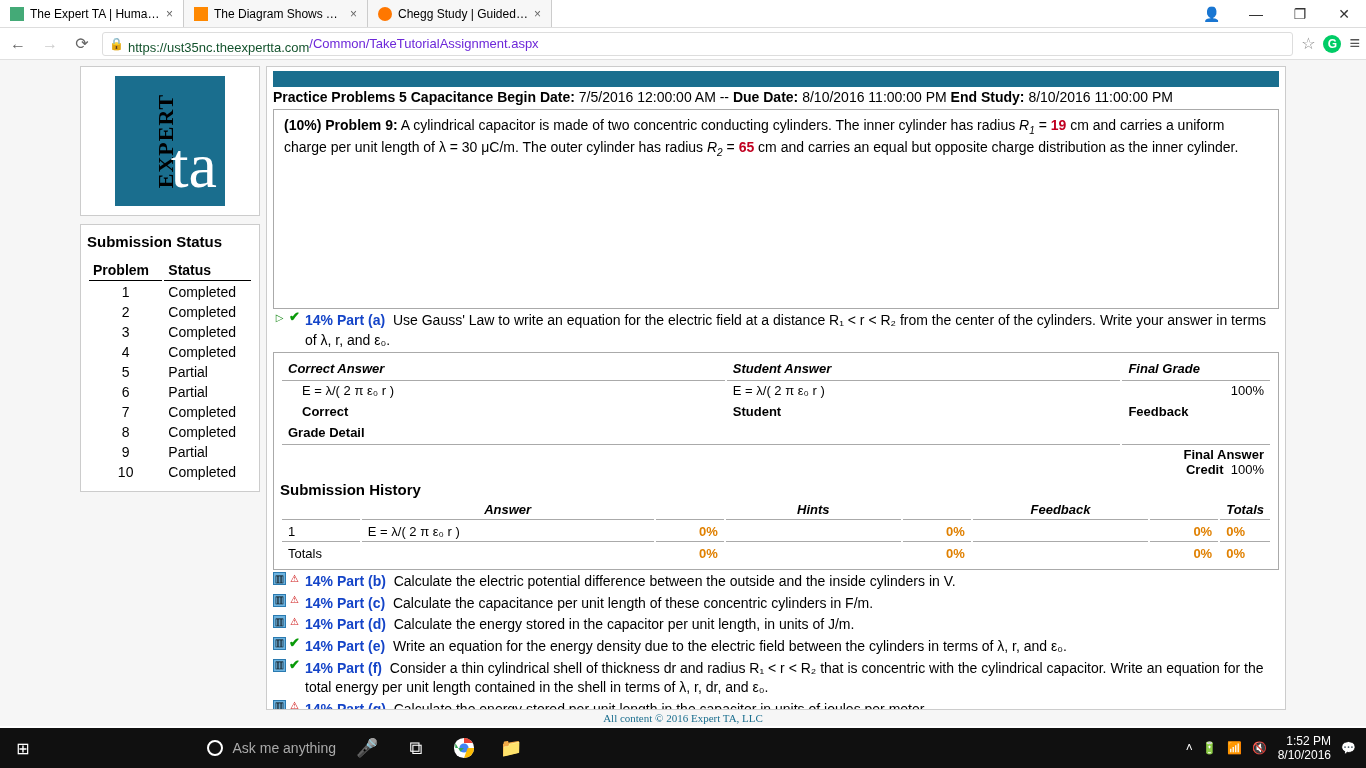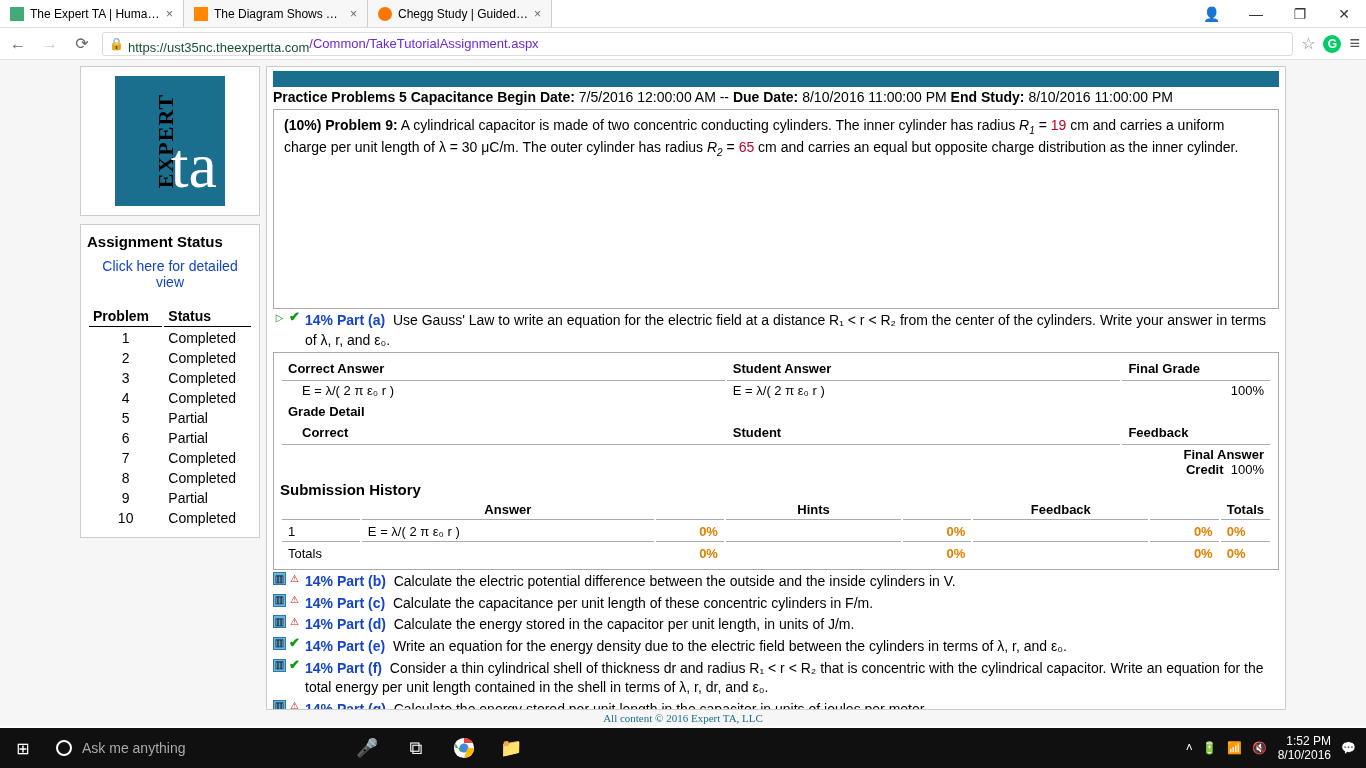--- a/index.html
+++ b/index.html
@@ -41,49 +41,49 @@
 .prob-table th { text-align:left; border-bottom:1px solid #000; padding:2px 4px; }
 .prob-table td { padding:1px 4px; }
 .prob-table td:first-child { text-align:center; }
 
 
 .main { flex:1; background:#fff; border:1px solid #ccc; padding:4px 6px; font-family:"Times New Roman",serif; overflow:hidden; }
 .banner-bar { height:16px; background:#1a6e8e; margin-bottom:2px; }
 .assign-head { font-size:14px; margin-bottom:4px; }
 .assign-head b { font-weight:bold; }
 .prob-box { border:1px solid #aaa; padding:6px 10px; font-size:14px; line-height:1.4; min-height:200px; }
-.red { color:#c00020; font-weight:normal; }
+.red { color:#c00020; font-weight:bold; }
 .ital { font-style:italic; }
 .sub { font-size:10px; vertical-align:sub; }
 
 .part-row { font-size:14px; margin:2px 0; display:flex; align-items:flex-start; gap:4px; line-height:1.4; }
 .part-icons { display:inline-flex; gap:2px; flex-shrink:0; }
 .mini-icon { width:13px; height:13px; display:inline-flex; align-items:center; justify-content:center; font-size:10px; }
 .i-blue { background:#6cb3e0; border:1px solid #2a7ab0; }
 .i-green { color:#0a9a0a; font-weight:bold; font-size:13px; }
 .i-tri { color:#d02020; }
 .part-label { color:#1444c8; font-weight:bold;margin-top:12px; }
 .part-text { flex:1; }
 
 .ans-box { border:1px solid #aaa; margin:2px 0; padding:4px 6px; font-size:13px; }
 .ans-tbl { width:100%; font-size:13px; }
-.ans-tbl th { text-align:left; font-weight:bold; padding:2px 6px; }
+.ans-tbl th { text-align:left; font-weight:bold; padding:2px 6px;font-style:italic; }
 .ans-tbl td { padding:2px 6px; }
 .r-align { text-align:right; }
 .bord-top td, .bord-top th { border-top:1px solid #aaa; }
 .bord-bot td, .bord-bot th { border-bottom:1px solid #aaa; }
 .orange { color:#e08000; font-weight:bold; }
 .sub-hist { font-weight:bold; font-size:15px; }
 
 .footer-line { text-align:center; font-size:11px; color:#1a6e8e; font-family:"Times New Roman",serif; padding:2px 0; background:#f6f6f6; }
 
 
 .taskbar { position:absolute; bottom:0; left:0; right:0; height:40px; background:#101010; display:flex; align-items:center; color:#fff; }
 .tb-start { width:46px; display:flex; align-items:center; justify-content:center; font-size:16px; }
-.tb-search { display:flex; align-items:center; gap:10px; padding:0 10px; width:300px; height:40px; }
+.tb-search { display:flex; align-items:center; gap:10px; padding:0 10px; width:300px; height:40px;justify-content:flex-end; }
 .tb-search .circ { width:16px; height:16px; border:2px solid #fff; border-radius:50%; }
 .tb-search-text { color:#aaa; font-size:14px; }
 .tb-icons { display:flex; align-items:center; gap:4px; height:40px; }
 .tb-icon { width:44px; height:40px; display:flex; align-items:center; justify-content:center; font-size:18px; }
 .tb-spacer { flex:1; }
 .tray { display:flex; align-items:center; gap:10px; padding:0 10px; font-size:12px; }
 .tray-time { text-align:right; line-height:1.2; font-size:12px; }
 </style>
 </head>
 <body>
@@ -130,22 +130,21 @@
 <div class="page">
 
   <div class="sidebar">
     <div class="logo-box">
       <div class="logo-sq">
         <div class="logo-expert">EXPERT</div>
         <div class="logo-ta">ta</div>
       </div>
     </div>
     <div class="panel">
-      <h3>Assignment Status</h3>
-      <div class="detailed">Click here for detailed view</div>
+      <h3>Submission Status</h3>
       <table class="prob-table">
         <tbody>
             <tr>
               <th>Problem</th>
               <th>Status</th>
             </tr>
         <tr>
               <td>1</td>
               <td>Completed</td>
             </tr>
@@ -223,27 +222,27 @@
           <th style="width:45%">Correct Answer</th>
           <th style="width:40%">Student Answer</th>
           <th class="r-align">Final Grade</th>
         </tr>
         <tr class="bord-top">
           <td style="padding-left:20px">E = λ/( 2 π ε₀ r )</td>
           <td>E = λ/( 2 π ε₀ r )</td>
           <td class="r-align">100%</td>
         </tr>
         <tr>
-              <td colspan="3"><b>Grade Detail</b></td>
-            </tr>
-        <tr>
           <td style="padding-left:20px"><b>Correct</b></td>
           <td><b>Student</b></td>
           <td><b>Feedback</b></td>
         </tr>
+        <tr>
+              <td colspan="3"><b>Grade Detail</b></td>
+            </tr>
         <tr class="bord-top">
           <td colspan="2"></td>
           <td class="r-align"><b>Final Answer Credit</b>&nbsp;&nbsp;<span>100%</span></td>
         </tr>
       </tbody>
         </table>
       <div class="sub-hist">Submission History</div>
       <table class="ans-tbl">
         <tbody>
             <tr class="bord-bot">

